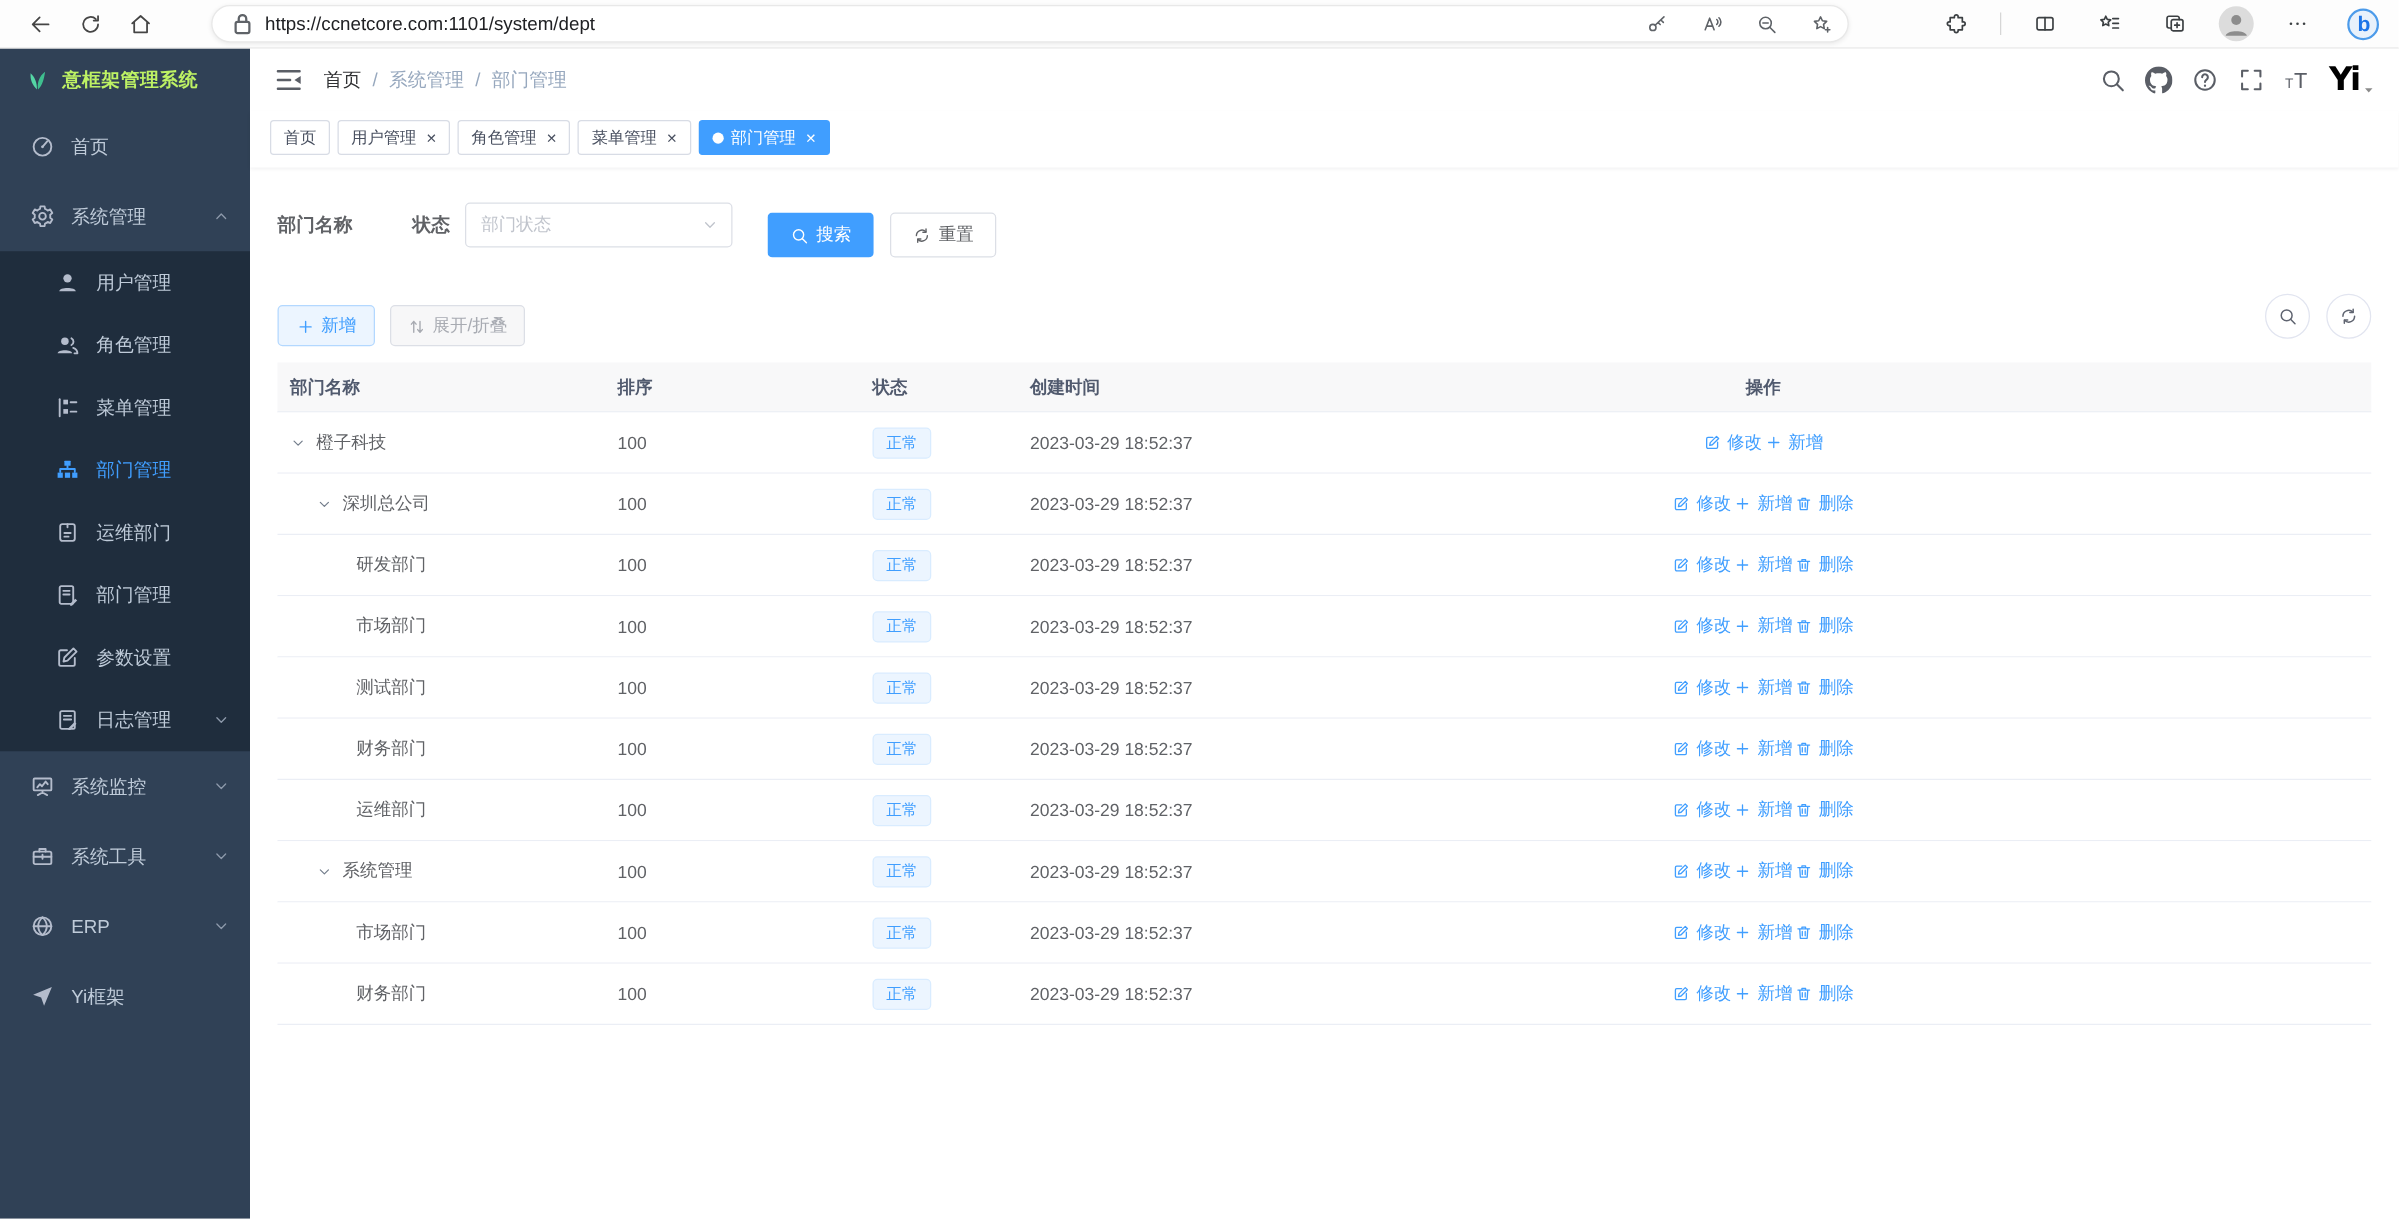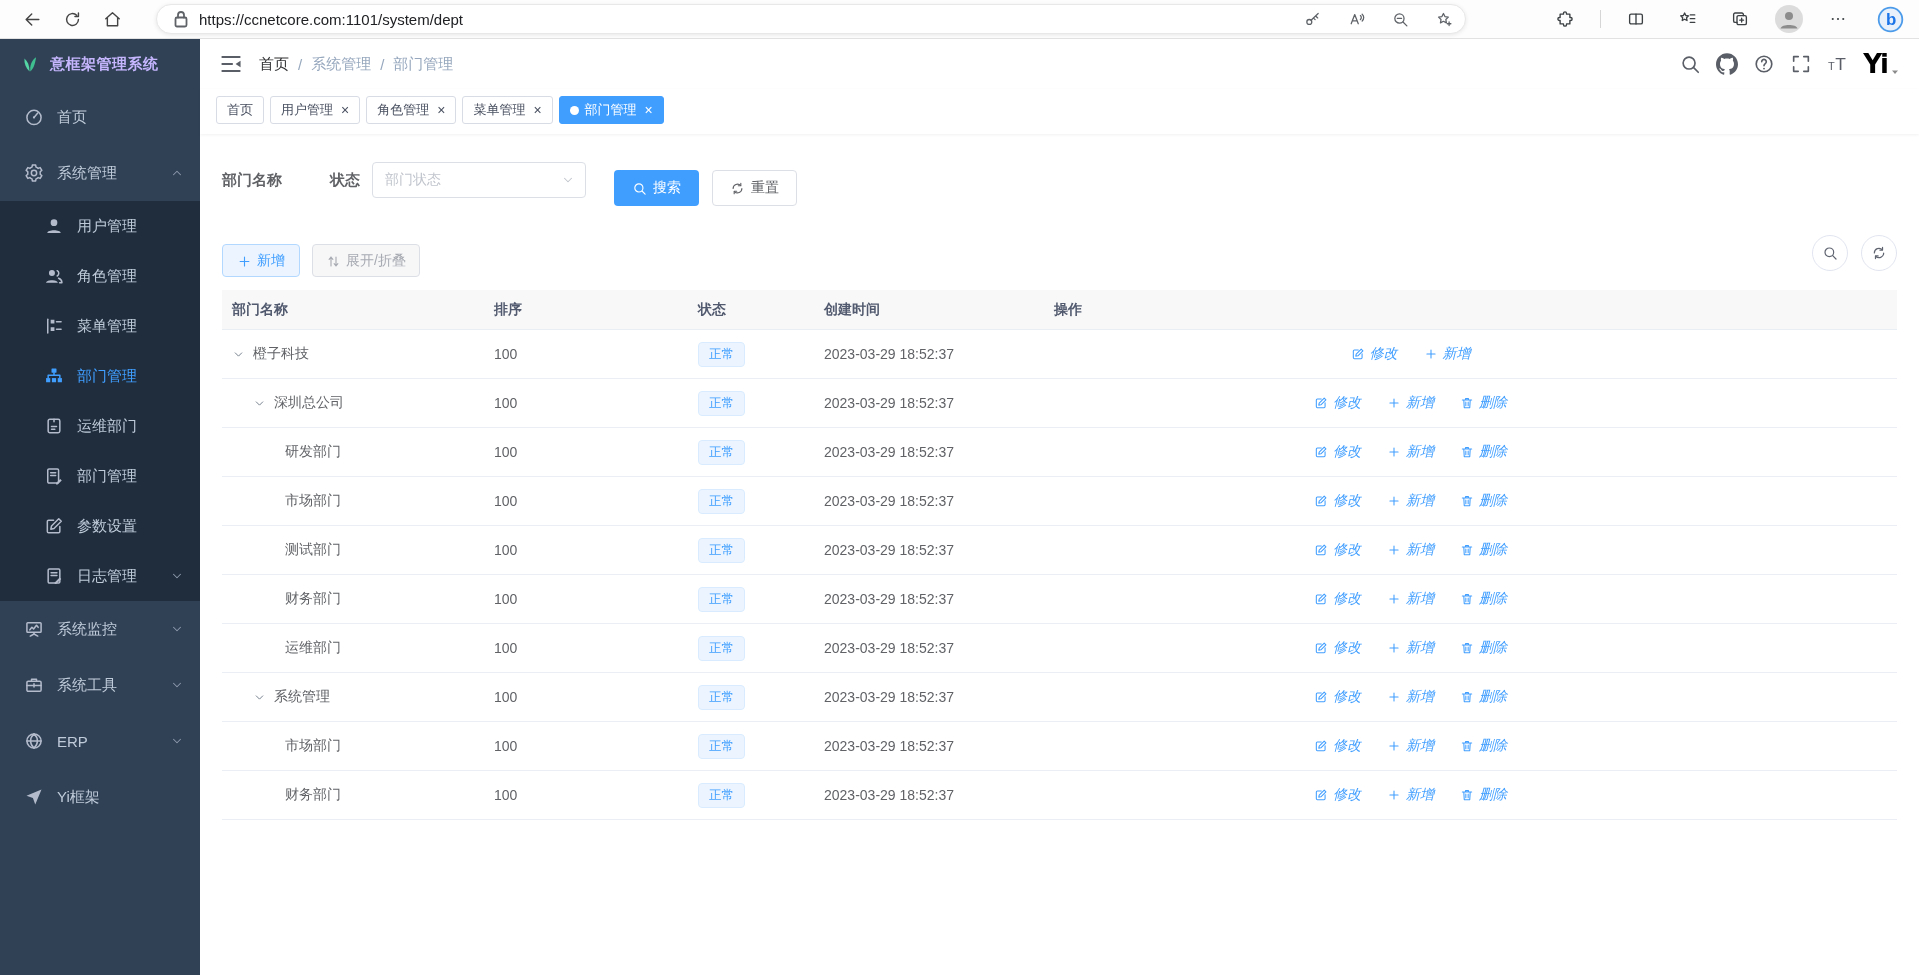--- a/index.html
+++ b/index.html
@@ -1,21 +1,21 @@
 <!DOCTYPE html>
 <html><head>
 <meta charset="utf-8">
 <style>
   * { box-sizing: border-box; margin:0; padding:0; }
   html,body { width:1919px; height:975px; overflow:hidden; background:#fff;
     font-family:"Liberation Sans", sans-serif; }
 
   
   .chrome { height:39px; background:#fdfdfd; border-bottom:1px solid #e2e2e2;
-    display:flex; align-items:center; padding:0 12px; }
+    display:flex; align-items:center; padding:0 12px;gap:13px; }
   .nav-ic { width:40px; height:32px; display:flex; align-items:center; justify-content:center;
     color:#454545; cursor:pointer; border-radius:4px; }
   .addr { margin-left:24px; width:1310px; height:30px; border:1px solid #e8e8e8; border-radius:16px;
     background:#fff; box-shadow:0 1px 4px rgba(0,0,0,.09); display:flex; align-items:center;
     padding:0 6px 0 12px; }
   .lock-ic { width:24px; height:24px; display:flex; align-items:center; justify-content:center; color:#5f6368; }
   .url { font-size:15px; color:#202124; margin-left:6px; white-space:nowrap; }
   .addr-right { margin-left:auto; display:flex; align-items:center; }
   .pill-ic { width:30px; height:28px; display:flex; align-items:center; justify-content:center;
     color:#5f6368; margin-left:14px; cursor:pointer; }
@@ -24,21 +24,21 @@
     color:#3c4043; margin-left:18px; cursor:pointer; }
   .cr-ic.avatar { width:28px; height:28px; border-radius:50%; background:#dcdcdc; color:#8c8c8c; overflow:hidden; }
   .vdiv { width:1px; height:18px; background:#d6d6d6; margin-left:18px; }
 
   .ic { display:block; }
 
   
   .app { display:flex; height:936px; }
   .sidebar { flex:0 0 200px; width:200px; background:#304156; display:flex; flex-direction:column; }
   .logo { height:50px; display:flex; align-items:center; gap:10px; padding-left:20px; }
-  .logo-title { color:#c4b5fd; font-size:15px; font-weight:700; letter-spacing:.5px; }
+  .logo-title { color:#bef264; font-size:15px; font-weight:700; letter-spacing:.5px; }
   .menu { flex:1; overflow:hidden; }
   .menu-item { height:56px; display:flex; align-items:center; padding:0 16px 0 24px;
     color:#bfcbd9; font-size:15px; cursor:pointer; }
   .mi-ic { width:20px; height:20px; color:#b4bccc; flex:0 0 20px; }
   .mi-label { margin-left:13px; white-space:nowrap; }
   .chev { margin-left:auto; color:#8d99ab; width:14px; height:14px; }
   .submenu { background:#1f2d3d; }
   .submenu .menu-item { height:50px; padding-left:44px; }
   .menu-item.active, .menu-item.active .mi-ic { color:#409eff; }
 
@@ -91,28 +91,28 @@
   .circle-btn { width:36px; height:36px; border-radius:50%; border:1px solid #e2e5f0; background:#fff;
     display:flex; align-items:center; justify-content:center; color:#5f6470; cursor:pointer; }
   .circle-btn .ic { width:16px; height:16px; }
 
   
   .table { font-size:14px; color:#606266; }
   .thead, .trow { display:grid; grid-template-columns:262px 204px 126px 240px 1fr; align-items:center; }
   .thead { height:40px; background:#f8f8f9; color:#515a6e; font-weight:700; border-bottom:1px solid #e9edf4; }
   .th, .td { padding-left:10px; white-space:nowrap; }
   .th-ops, .td-ops { padding-left:0; padding-right:130px; }
-  .th-ops { text-align:left; }
+  .th-ops { text-align:center; }
   .trow { height:49px; border-bottom:1px solid #ebeef5; background:#fff; }
   .td-name { display:flex; align-items:center; gap:8px; }
   .lvl-1 { padding-left:10px; } .lvl-2 { padding-left:31px; } .lvl-3 { padding-left:63px; }
   .tree-arrow { width:13px; height:13px; color:#747e8c; cursor:pointer; flex:0 0 13px; }
   .tag { display:inline-flex; align-items:center; height:25px; padding:0 10px; border-radius:4px;
     background:#ecf5ff; border:1px solid #d9ecff; color:#409eff; font-size:12.5px; }
-  .td-ops { display:flex; justify-content:center; gap:26px;font-style:italic; }
+  .td-ops { display:flex; justify-content:center; gap:2px; }
   .op { display:inline-flex; align-items:center; gap:5px; color:#409eff; cursor:pointer; text-decoration:none; }
   .op .ic { width:14px; height:14px; }
 </style>
 </head>
 <body>
 
 <div class="chrome">
   <div id="nav-icons" style="display:flex;">
       <span class="nav-ic">
         <svg class="ic" width="19" height="19" viewBox="0 0 24 24" fill="none" stroke="currentColor" stroke-width="1.8" stroke-linecap="round" stroke-linejoin="round">

